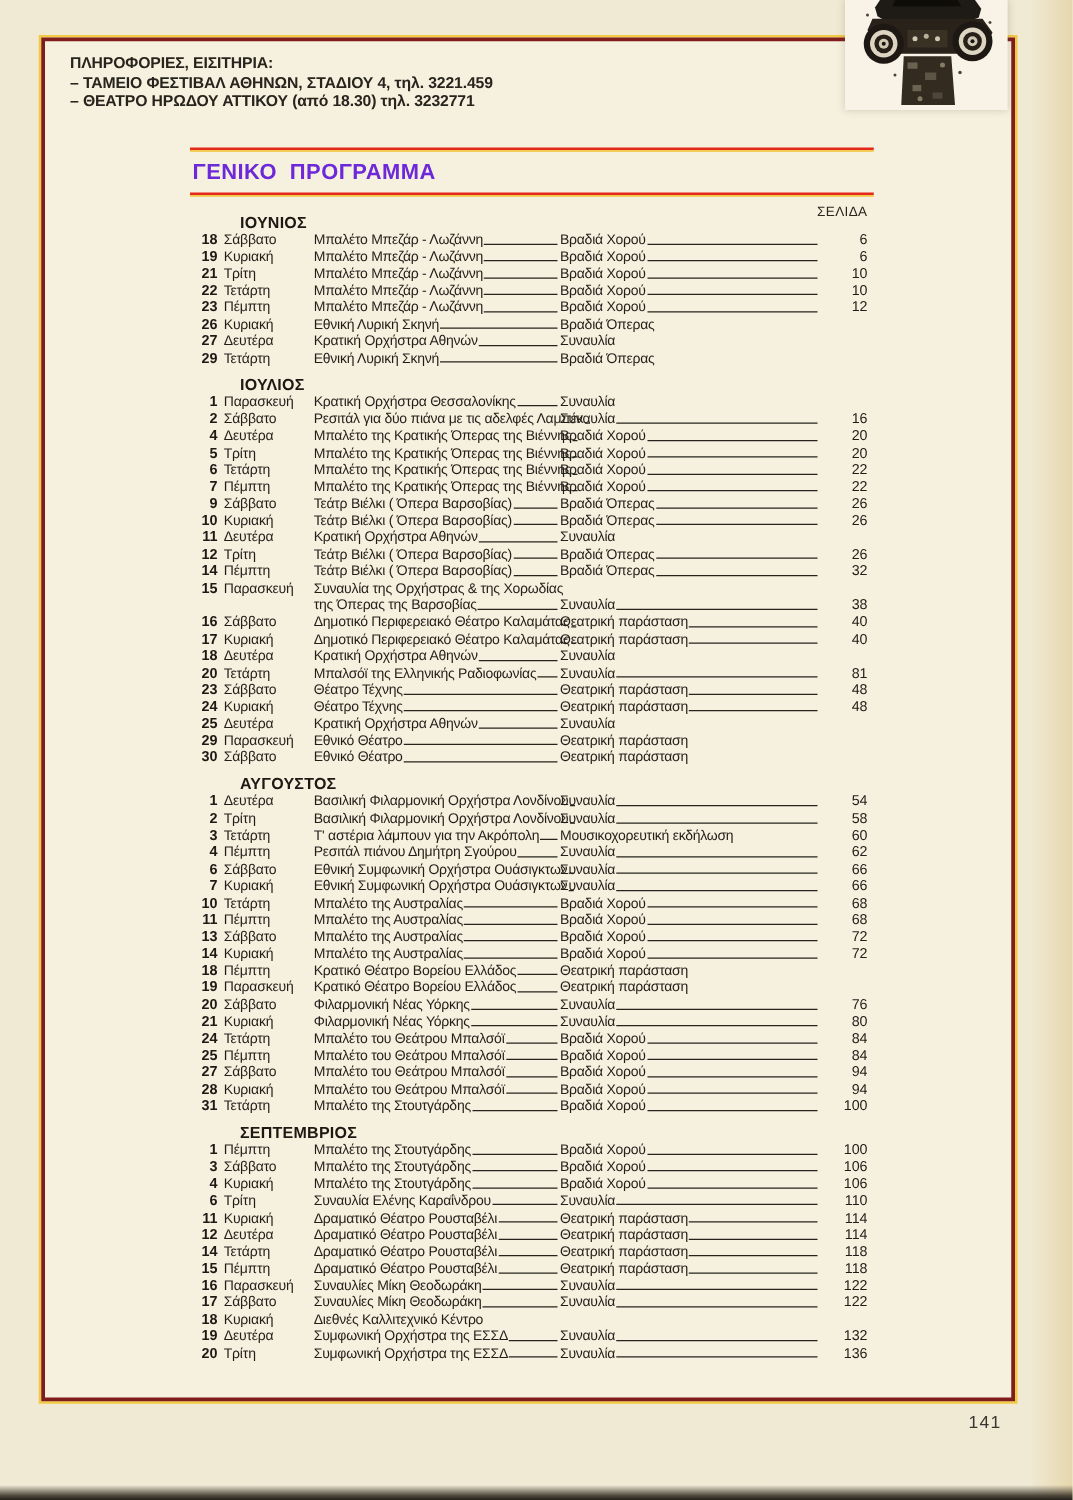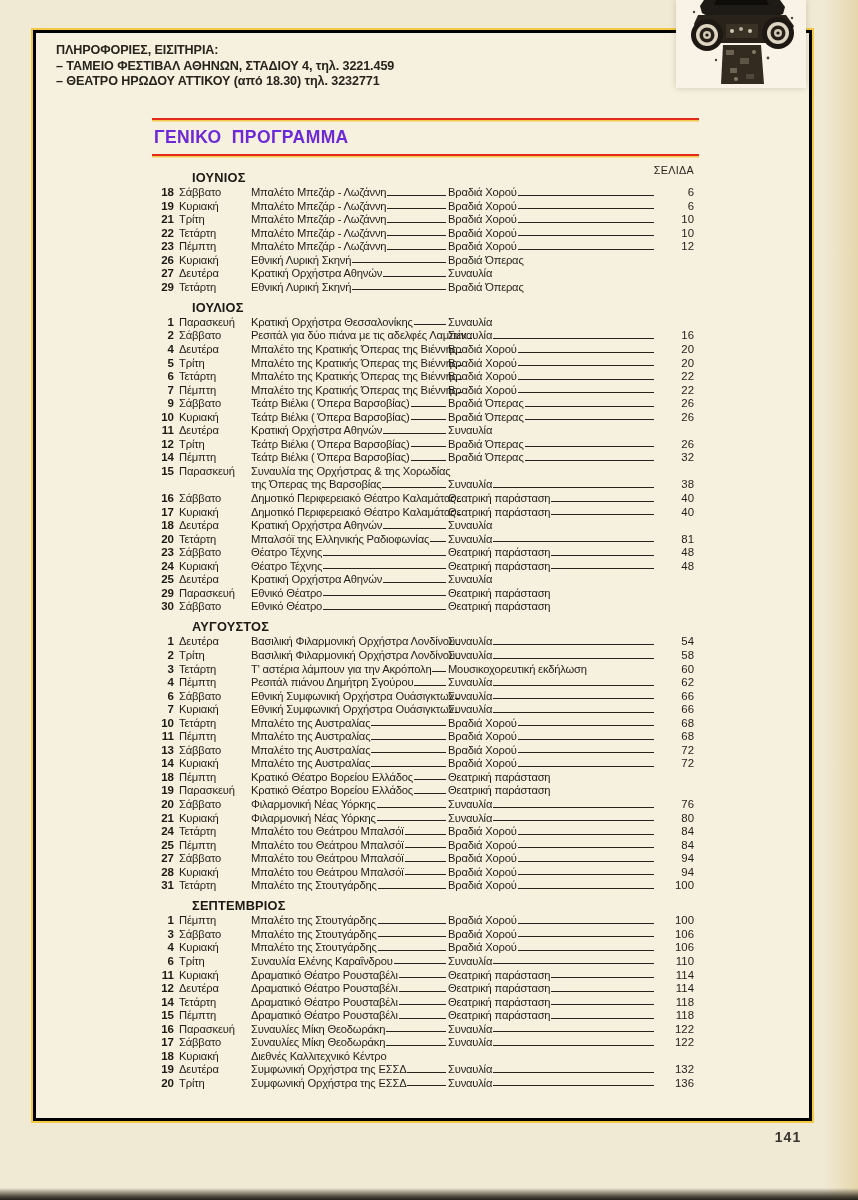--- a/index.html
+++ b/index.html
@@ -10,21 +10,21 @@
     color:#211e19;
   }
   
   .right-curve{position:absolute;top:0;right:0;width:34px;height:1200px;
     background:linear-gradient(to right, rgba(226,205,150,0), rgba(222,199,140,.55));pointer-events:none;}
   .bottom-shadow{position:absolute;left:0;bottom:0;width:858px;height:12px;
     background:linear-gradient(to bottom, rgba(40,35,26,0), rgba(52,46,36,.85) 70%, #23201a);}
   
   .frame{
     position:absolute;left:33px;top:30px;width:773px;height:1085px;
-    border:3px solid #000000;
+    border:3px solid #7f1d1d;
     box-shadow:0 0 0 2px rgba(242,192,30,.8);
     background:#f6f0de;
   }
   
   .info{
     position:absolute;left:20px;top:10px;
     font-size:12.6px;font-weight:700;line-height:15.6px;letter-spacing:-0.1px;color:#27241e;
   }
   
   .title-block{position:absolute;left:116px;top:85px;width:547px;}
@@ -48,21 +48,21 @@
   .c-event{width:197px;flex:0 0 auto;display:flex;align-items:flex-end;}
   .c-cat{width:208px;flex:0 0 auto;display:flex;align-items:flex-end;}
   .ev-text,.cat-text{letter-spacing:-0.2px;flex:0 0 auto;}
   .lead{flex:1 1 auto;min-width:4px;border-bottom:1.2px solid #26231d;margin:0 2px 2.5px 1px;height:0;}
   .c-page{width:38px;flex:0 0 auto;text-align:right;font-size:11.4px;}
   
   .capital{position:absolute;left:676px;top:0;width:130px;height:88px;background:#f8f3e6;
     box-shadow:0 0 6px rgba(90,80,55,.25);}
   
   .folio{position:absolute;left:766px;top:1129px;width:44px;text-align:center;
-    font-size:14px;font-weight:700;letter-spacing:1px;color:#393530;}
+    font-size:14px;font-weight:400;letter-spacing:1px;color:#393530;}
 </style>
 </head>
 <body>
 
 <div class="frame">
 
   <div class="info">
     <div>ΠΛΗΡΟΦΟΡΙΕΣ, ΕΙΣΙΤΗΡΙΑ:</div>
     <div>– ΤΑΜΕΙΟ ΦΕΣΤΙΒΑΛ ΑΘΗΝΩΝ, ΣΤΑΔΙΟΥ 4, τηλ. 3221.459</div>
     <div>– ΘΕΑΤΡΟ ΗΡΩΔΟΥ ΑΤΤΙΚΟΥ (από 18.30) τηλ. 3232771</div>

